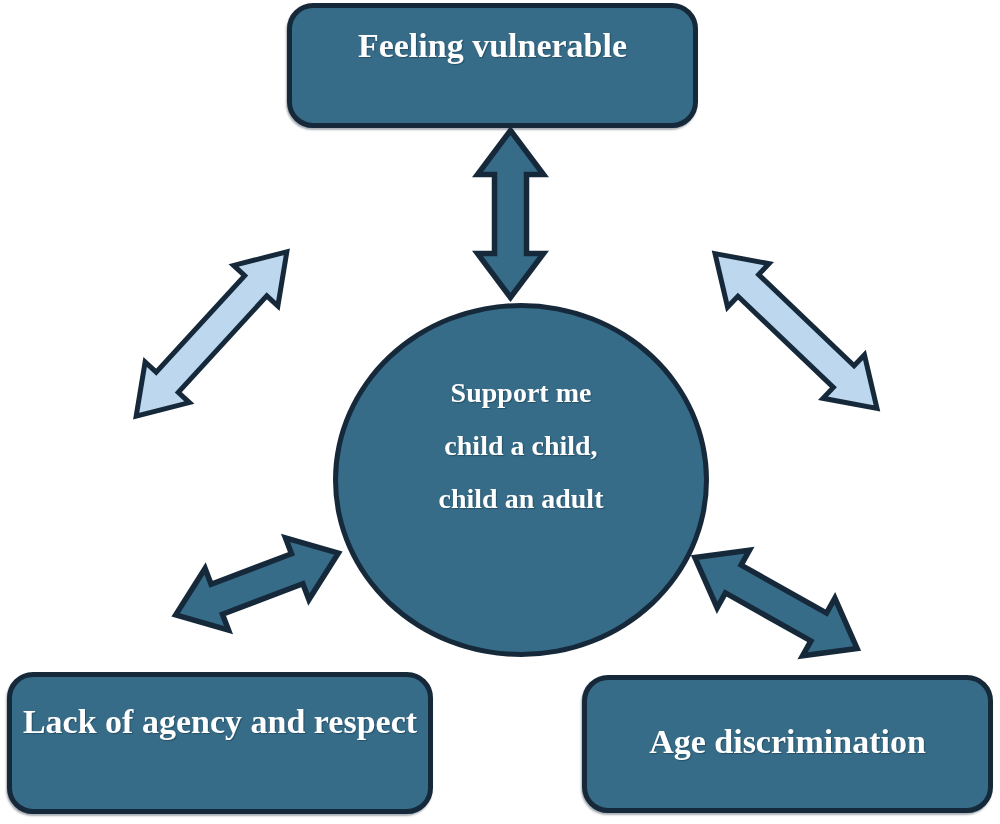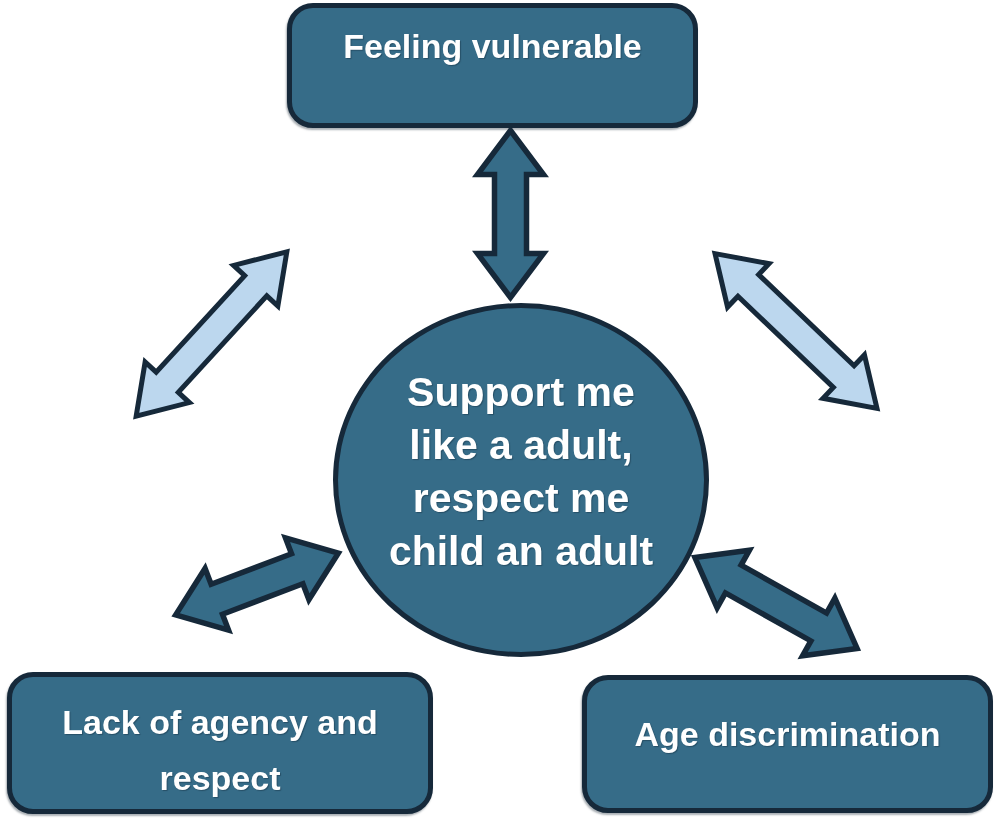--- a/index.html
+++ b/index.html
@@ -11,20 +11,21 @@
     --page-background:#FFFFFF;
   }
   *{margin:0;padding:0;box-sizing:border-box;}
   html,body{background:var(--page-background);}
   body{font-family:"Liberation Sans","DejaVu Sans",sans-serif;}
   .canvas{
     position:relative;
     width:1000px;height:824px;
     background:var(--page-background);
     overflow:hidden;
+    font-family:Liberation Serif, serif;
   }
   .node{
     position:absolute;
     background:var(--node-fill);
     border:5px solid var(--node-border);
     border-radius:26px;
     display:flex;
     justify-content:center;
     align-items:flex-start;
     text-align:center;
@@ -35,34 +36,34 @@
   }
   .node .label{
     padding:0 10px;
     text-shadow:1px 1px 1px rgba(10,25,40,0.35);
   }
   .node-top{left:287px;top:3px;width:411px;height:125px;}
   .node-top .label{padding-top:16px;line-height:44px;}
   .node-bottom-left{left:7px;top:672px;width:426px;height:142px;}
   .node-bottom-left .label{padding-top:17px;line-height:56px;}
   .node-bottom-right{left:582px;top:675px;width:411px;height:138px;}
-  .node-bottom-right .label{padding-top:32px;line-height:44px;}
+  .node-bottom-right .label{padding-top:40px;line-height:44px;}
   .circle{
     position:absolute;
     left:333px;top:303px;width:376px;height:354px;
     background:var(--node-fill);
     border:5px solid var(--node-border);
     border-radius:50%;
     display:flex;
     flex-direction:column;
     align-items:center;
     text-align:center;
     color:var(--label-text);
     font-weight:700;
-    font-size:41px;
+    font-size:28px;
     padding-top:58px;
   }
   .circle .line{
     display:block;
     line-height:53px;
     white-space:nowrap;
     text-shadow:1px 1px 1px rgba(10,25,40,0.35);
   }
   svg.arrow{
     position:absolute;
@@ -94,22 +95,21 @@
   <div class="node node-bottom-left">
     <div class="label">Lack of agency and respect</div>
   </div>
 
   <div class="node node-bottom-right">
     <div class="label">Age discrimination</div>
   </div>
 
   <div class="circle">
     <span class="line">Support me</span>
-    <span class="line">like a adult,</span>
-    <span class="line">respect me</span>
+    <span class="line">child a child,</span>
     <span class="line">child an adult</span>
   </div>
 
   <svg class="arrow dark" style="left:426.5px;top:179.5px;width:167px;height:68px;transform:rotate(90deg);" viewBox="0 0 167 68" xmlns="http://www.w3.org/2000/svg">
     <polygon points="0,34 44,1 44,18 123,18 123,1 167,34 123,67 123,50 44,50 44,67"></polygon>
   </svg>
 
   <svg class="arrow light" style="left:99.5px;top:299.5px;width:223px;height:68px;transform:rotate(-47.5deg);" viewBox="0 0 223 68" xmlns="http://www.w3.org/2000/svg">
     <polygon points="0,34 46,4 46,19 177,19 177,4 223,34 177,64 177,49 46,49 46,64"></polygon>
   </svg>

